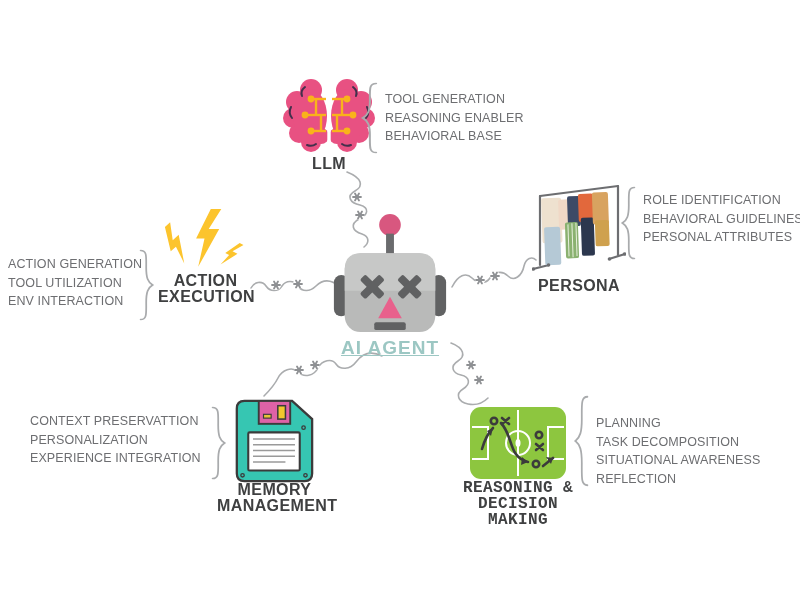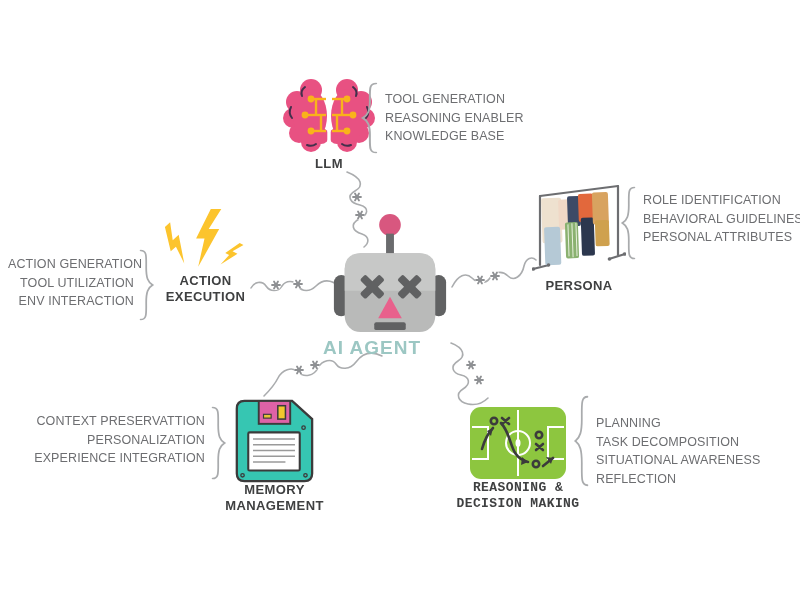--- a/index.html
+++ b/index.html
@@ -1,22 +1,22 @@
 <!DOCTYPE html>
 <html><head>
 <meta charset="utf-8">
 <style>
   html,body{margin:0;padding:0;background:#fff;}
   #canvas{position:relative;width:800px;height:600px;background:#ffffff;overflow:hidden;
           font-family:"Liberation Sans", sans-serif;}
   .abs{position:absolute;}
   .feature-list{position:absolute;color:#6d6e71;font-size:12.5px;line-height:18.5px;
                 letter-spacing:0.1px;white-space:nowrap;z-index:3;}
-  .feature-list.right{text-align:right;}
-  .node-label{position:absolute;font-weight:bold;color:#3f4041;font-size:13px;
+  .feature-list.right{}
+  .node-label{position:absolute;font-weight:bold;color:#3f4041;font-size:16px;
               line-height:16px;text-align:center;letter-spacing:0.4px;z-index:3;}
   .center-label{position:absolute;font-weight:bold;color:#9cc7c3;font-size:19px;
                 text-align:center;letter-spacing:1px;z-index:3;}
   svg{display:block;}
   .brace path{stroke:#a9abad;stroke-width:2.2;fill:none;stroke-linecap:round;}
   .connector{stroke:#aaacae;stroke-width:1.6;fill:none;stroke-linecap:round;}
   .gear{stroke:#8e9093;stroke-width:1.8;stroke-linecap:round;}
 </style>
 </head>
 <body>
@@ -87,21 +87,21 @@
           <rect x="-14" y="-4" width="28" height="8" rx="2" transform="rotate(-45)"></rect>
         </g>
       <g transform="translate(78,76)">
           <rect x="-14" y="-4" width="28" height="8" rx="2" transform="rotate(45)"></rect>
           <rect x="-14" y="-4" width="28" height="8" rx="2" transform="rotate(-45)"></rect>
         </g>
     </g>
     <polygon points="58,86 46,108 70,108" fill="#e8618c"></polygon>
     <rect x="42" y="112" width="32" height="8" rx="2" fill="#606162"></rect>
   </svg>
-  <div class="center-label" style="left:310px;top:337px;width:124px;">AI AGENT</div>
+  <div class="center-label" style="left:328px;top:337px;width:124px;text-decoration:underline;">AI AGENT</div>
 
   <svg class="abs" style="left:283px;top:75px;z-index:2;" width="92" height="82" viewBox="0 0 92 82">
     <g fill="#e85182">
       <circle cx="28" cy="15" r="11"></circle>
         <circle cx="14" cy="27" r="11"></circle>
         <circle cx="10" cy="43" r="10"></circle>
       <circle cx="16" cy="58" r="10"></circle>
         <circle cx="28" cy="67" r="10"></circle>
         <circle cx="38" cy="61" r="8"></circle>
       <ellipse cx="27" cy="41" rx="17" ry="27"></ellipse>
@@ -143,21 +143,21 @@
         <circle cx="64" cy="56" r="3.4"></circle>
     </g>
   </svg>
   <div class="node-label" style="left:283px;top:156px;width:92px;">LLM</div>
   <svg class="abs brace" style="left:360px;top:82px;z-index:2;" width="18" height="72" viewBox="0 0 20 100" preserveAspectRatio="none">
     <path d="M18,2 C10,2 11,10 11,26 C11,40 9,46 3,50 C9,54 11,60 11,74 C11,90 10,98 18,98"></path>
   </svg>
   <div class="feature-list" style="left:385px;top:90px;">
     <div>TOOL GENERATION</div>
     <div>REASONING ENABLER</div>
-    <div>KNOWLEDGE BASE</div>
+    <div>BEHAVIORAL BASE</div>
   </div>
 
   <svg class="abs" style="left:532px;top:166px;z-index:2;" width="94" height="112" viewBox="0 0 94 112">
     <g stroke="#6d6e71" stroke-width="2.2" fill="none" stroke-linecap="round">
       <path d="M8,30 L86,20"></path>
         <path d="M8,30 L8,99"></path>
         <path d="M86,20 L86,89"></path>
       <path d="M1,103 L17,99"></path>
         <path d="M77,93 L93,88"></path>
     </g>

